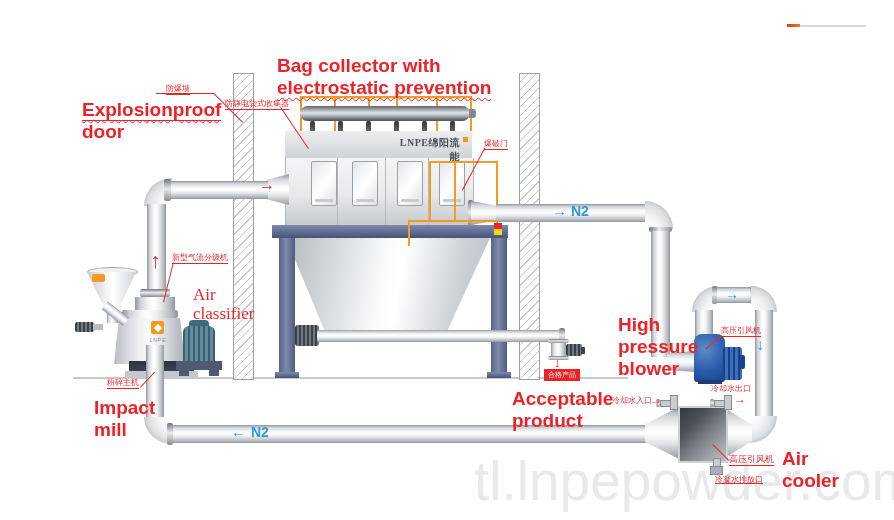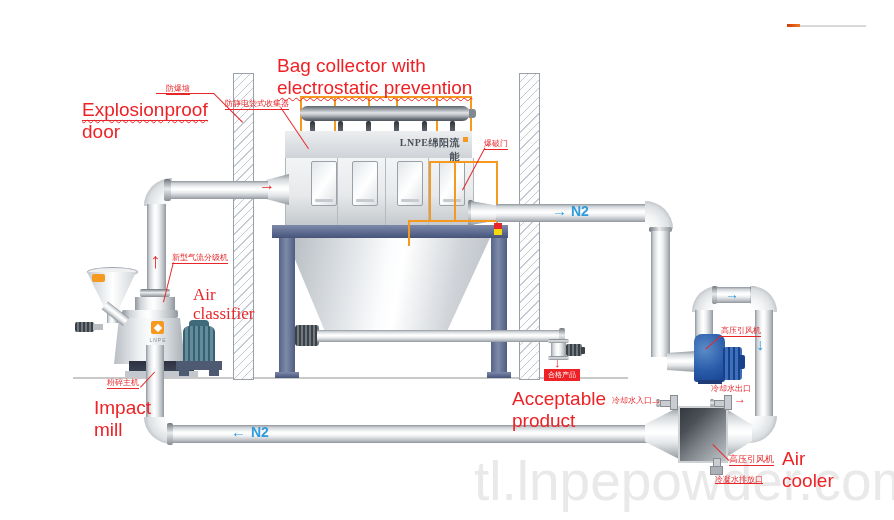--- a/index.html
+++ b/index.html
@@ -15,21 +15,21 @@
   .el-br{border-bottom-right-radius:100%;background:radial-gradient(circle at 0% 0%,#ffffff 8%,#f2f4f5 35%,#dde0e3 60%,#a7adb2 82%,#848b91 94%,#b9bec3 100%);}
   .flg{background:linear-gradient(180deg,#6f767d,#e8eaec 45%,#868d93);border-radius:2px;}
   .flgv{background:linear-gradient(90deg,#6f767d,#e8eaec 45%,#868d93);border-radius:2px;}
   
   .wall{background-color:#fdfdfd;border:1px solid #9aa1a8;
         background-image:repeating-linear-gradient(135deg,transparent 0 5px,#c3cad4 5px 6px);}
   .slate{background:linear-gradient(90deg,#56648a,#7e8aa9 45%,#4d5c80);}
   .slate-h{background:linear-gradient(180deg,#7e8aa9,#56648a 70%,#46547a);}
   .cone{background:linear-gradient(180deg,#8f969c 0%,#d4d8db 18%,#f8f9fa 40%,#ffffff 50%,#e2e5e7 70%,#949ba1 100%);}
   
-  .en{color:#ee2226;font-size:19px;line-height:1.15;white-space:nowrap;}
+  .en{color:#ee2226;font-size:19px;line-height:1.15;white-space:nowrap;font-weight:bold;}
   .en-serif{color:#e8262a;font-family:"Liberation Serif",serif;font-size:17px;line-height:1.1;white-space:nowrap;}
   .cn{color:#e8262a;font-size:8px;line-height:1;white-space:nowrap;}
   .cn-u{border-bottom:1px solid #e8262a;padding-bottom:1px;}
   .sq{text-decoration-line:underline;text-decoration-style:wavy;text-decoration-thickness:1px;text-underline-offset:3px;}
   .usolid{border-bottom:1.5px solid #ee2226;}
   .ldr{height:0;border-top:1px solid #e8262a;transform-origin:0 0;}
   .arr-b{color:#2f9bdb;font-weight:bold;line-height:1;}
   .arr-r{color:#e8262a;font-weight:bold;line-height:1;}
   .n2{color:#2f9bdb;font-size:14px;font-weight:bold;line-height:1;}
   .door{background:linear-gradient(125deg,#e3e6e9 0%,#f8fafb 40%,#ffffff 52%,#dde0e3 100%);
@@ -232,20 +232,25 @@
     <div>door</div>
   </div>
   <div class="a en-serif" style="left:193px;top:286px;">
     <div>Air</div>
     <div>classifier</div>
   </div>
   <div class="a en" style="left:94px;top:397px;">
     <div>Impact</div>
     <div>mill</div>
   </div>
+  <div class="a en" style="left:618px;top:314px;">
+    <div>High</div>
+    <div>pressure</div>
+    <div>blower</div>
+  </div>
   <div class="a en" style="left:512px;top:388px;">
     <div>Acceptable</div>
     <div>product</div>
   </div>
   <div class="a en" style="left:782px;top:448px;">
     <div>Air</div>
     <div>cooler</div>
   </div>
 
 </div>

